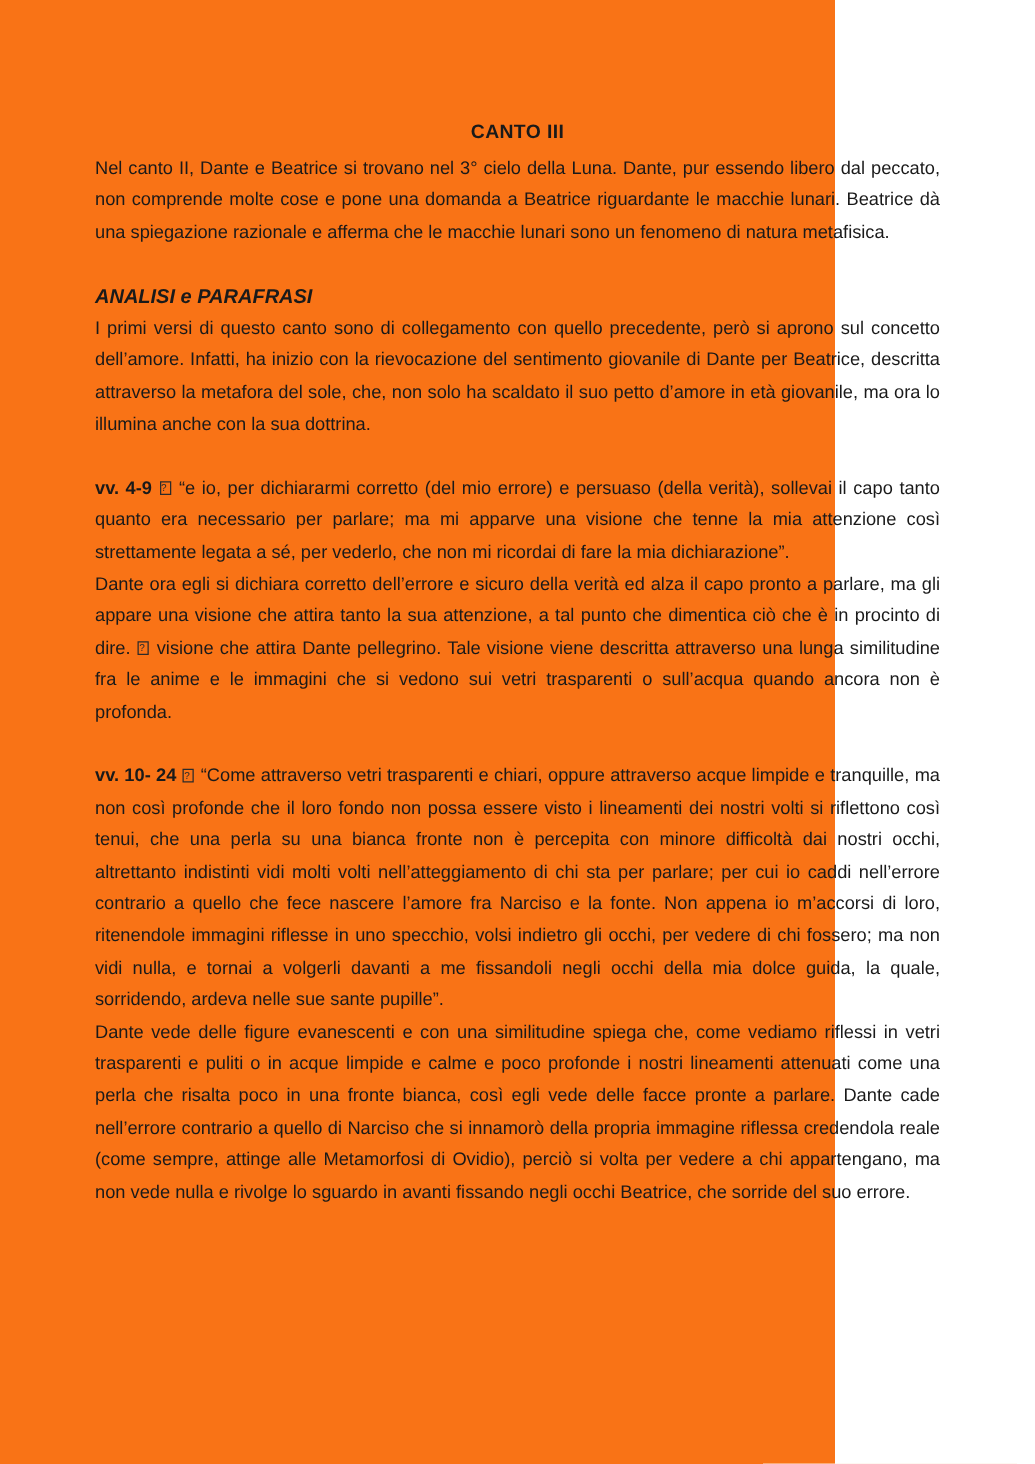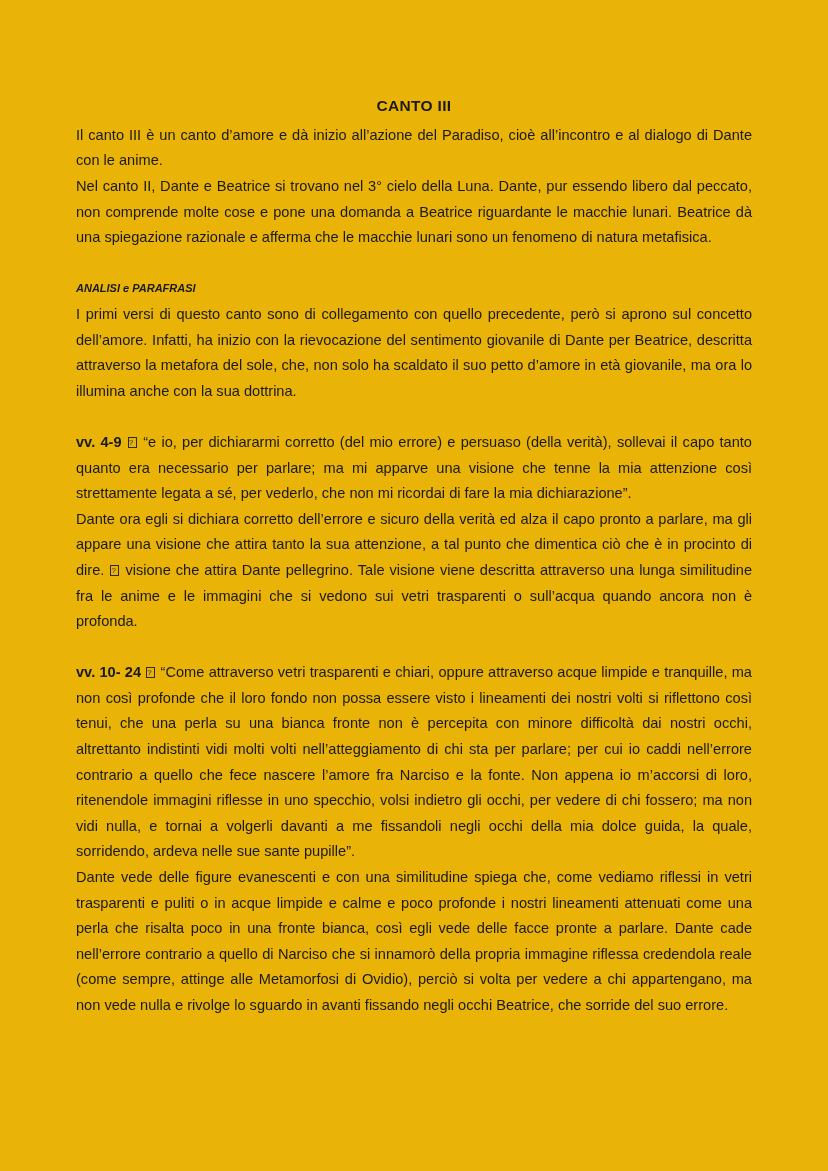--- a/index.html
+++ b/index.html
@@ -10,23 +10,23 @@
   }
   body {
     width: 828px;
     height: 1171px;
     font-family: "Liberation Sans", "DejaVu Sans", sans-serif;
     color: #1a1a1a;
     -webkit-font-smoothing: antialiased;
   }
   .page {
     position: relative;
-    width: 828px;
+    width: 668px;
     height: 1171px;
-    background: #eab308;
+    background: #f97316;
     box-sizing: border-box;
     padding: 96px 76px 4px 76px;
   }
   .doc-body {
     width: 676px;
   }
   .doc-title {
     text-align: center;
     font-weight: bold;
     font-size: 15.5px;
@@ -41,21 +41,21 @@
     font-size: 14.6px;
     line-height: 25.6px;
     hyphens: none;
   }
   p.para.last-line-left {
     text-align-last: left;
   }
   .section-head {
     font-weight: bold;
     font-style: italic;
-    font-size: 11px;
+    font-size: 16px;
     line-height: 25.6px;
     margin: 0;
     text-align: left;
   }
   .spacer-line {
     height: 25.6px;
   }
   b.run-in {
     font-weight: bold;
   }
@@ -82,21 +82,20 @@
   }
 </style>
 </head>
 <body>
 
 <div class="page">
   <div class="doc-body">
 
     <div class="doc-title">CANTO III</div>
 
-    <p class="para last-line-left">Il canto III è un canto d’amore e dà inizio all’azione del Paradiso, cioè all’incontro e al dialogo di Dante con le anime.</p>
 
     <p class="para last-line-left">Nel canto II, Dante e Beatrice si trovano nel 3° cielo della Luna. Dante, pur essendo libero dal peccato, non comprende molte cose e pone una domanda a Beatrice riguardante le macchie lunari. Beatrice dà una spiegazione razionale e afferma che le macchie lunari sono un fenomeno di natura metafisica.</p>
 
 
     <div class="spacer-line"></div>
 
     <p class="section-head">ANALISI e PARAFRASI</p>
 
     <p class="para last-line-left">I primi versi di questo canto sono di collegamento con quello precedente, però si aprono sul concetto dell’amore. Infatti, ha inizio con la rievocazione del sentimento giovanile di Dante per Beatrice, descritta attraverso la metafora del sole, che, non solo ha scaldato il suo petto d’amore in età giovanile, ma ora lo illumina anche con la sua dottrina.</p>
 

